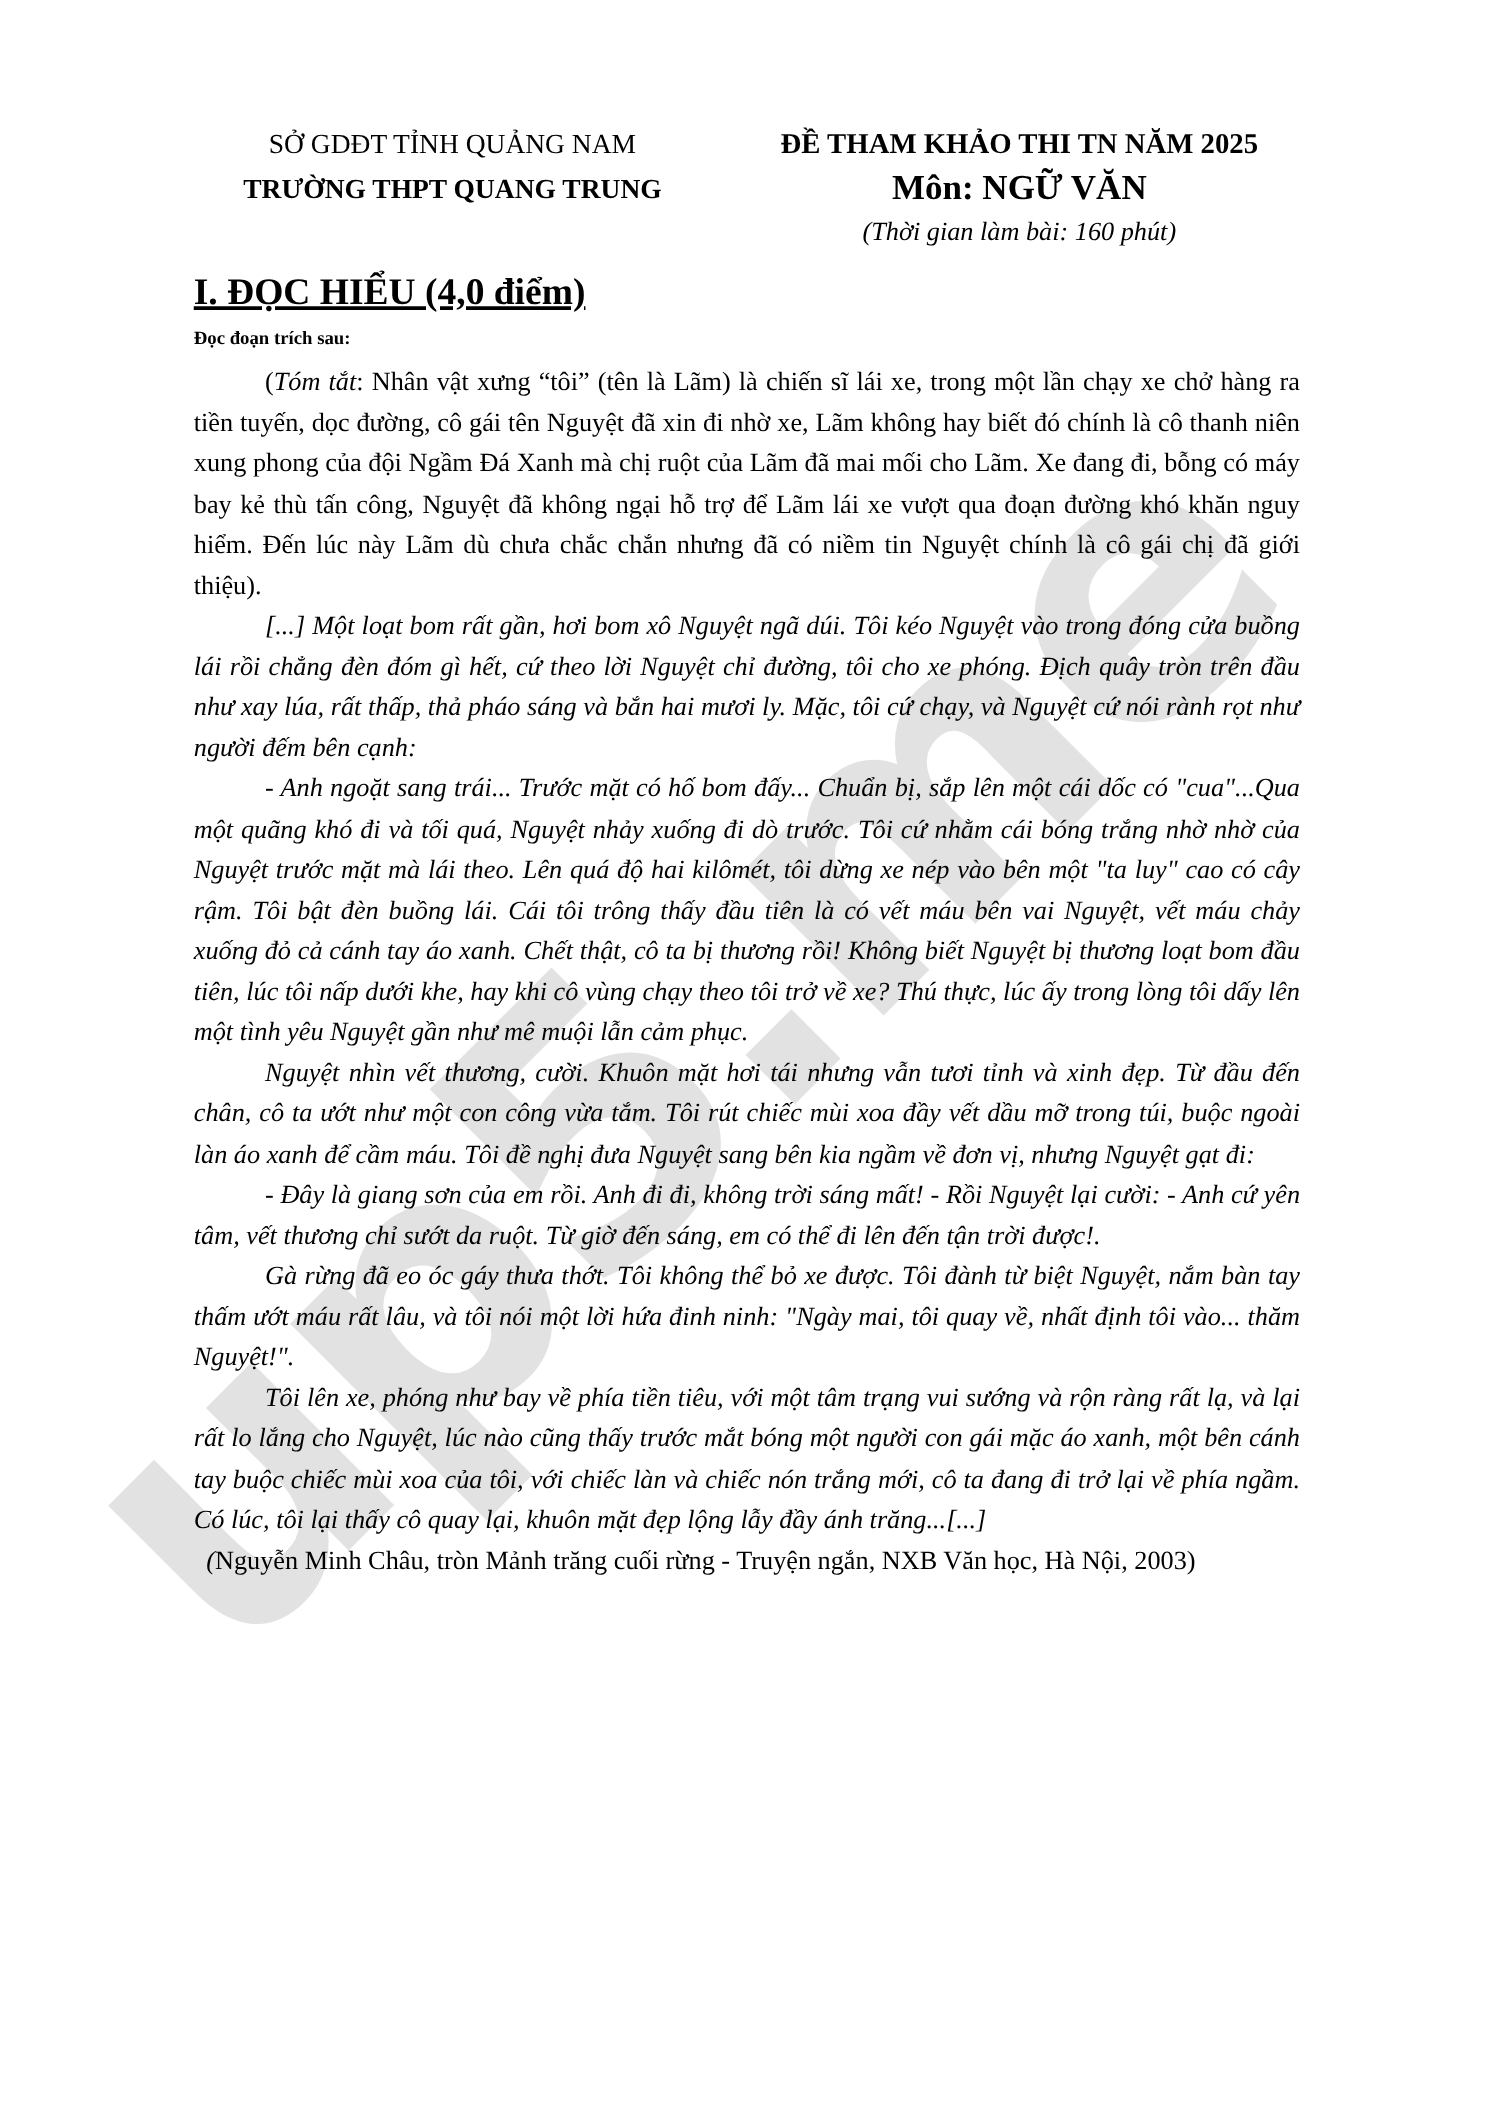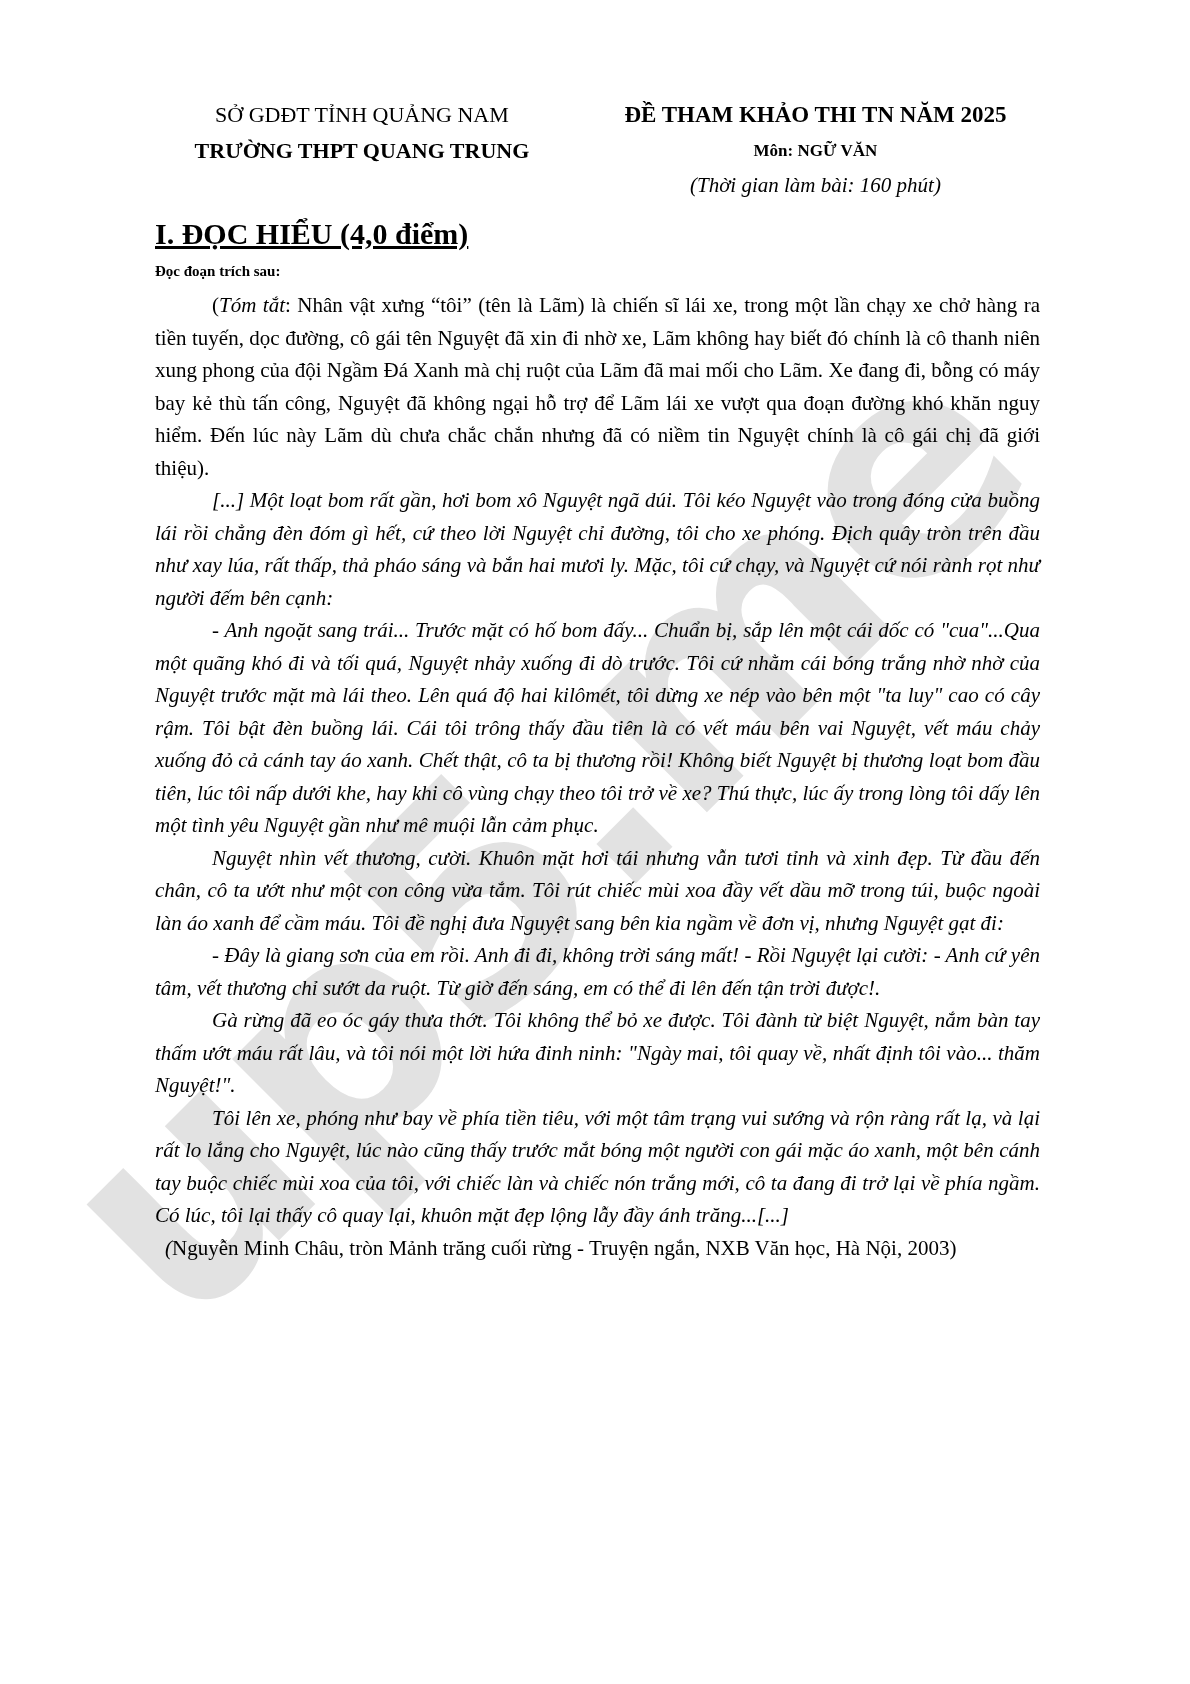--- a/index.html
+++ b/index.html
@@ -15,21 +15,21 @@
     font-size:295px; white-space:nowrap; color:#d9d9d9; opacity:.75;
     letter-spacing:-6px; pointer-events:none; user-select:none;
   }
   .content { position:absolute; left:155px; top:97px; width:885px; z-index:1; }
   .header { display:flex; justify-content:center; margin-bottom:14px;gap:22px; }
   .header-left  { width:47%; text-align:center; }
   .header-right { width:51%; text-align:center; }
   .dept       { font-size:22px; line-height:36px; }
   .school     { font-size:22px; font-weight:bold; line-height:36px; }
   .exam-title { font-size:23px; font-weight:bold; line-height:36px; white-space:nowrap; }
-  .subject    { font-size:17px; font-weight:bold; line-height:36px; }
+  .subject    { font-size:28px; font-weight:bold; line-height:36px; }
   .duration   { font-size:21px; font-style:italic; line-height:32px; }
   .section-title { font-size:30px; font-weight:bold; line-height:38px;text-decoration:underline; }
   .instruction   { font-size:15px; font-weight:bold; line-height:36px; }
   .para {
     font-size:21px; line-height:32.5px; text-align:justify;
     text-indent:57px; margin:0;
   }
   .excerpt  { font-style:italic; }
   .citation { text-indent:10px; }
   .note     { font-size:18px; line-height:28px; text-indent:42px; }

